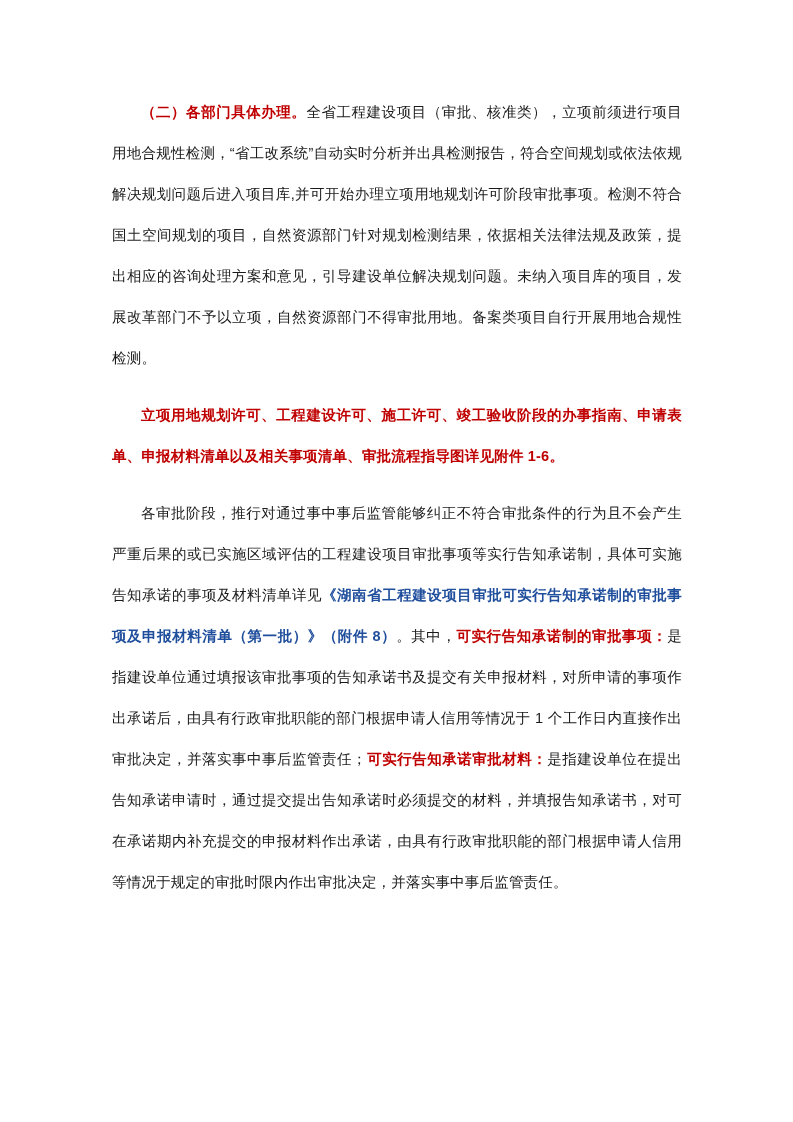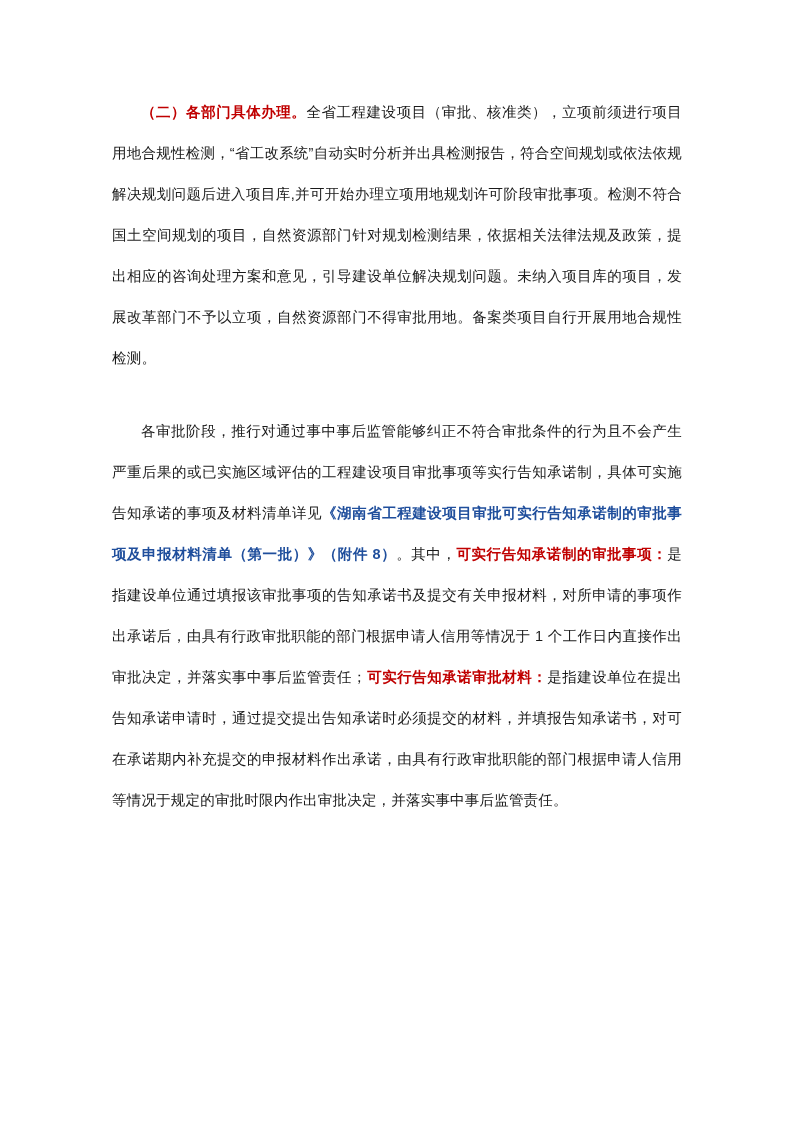--- a/index.html
+++ b/index.html
@@ -66,20 +66,23 @@
 
 <div class="page">
   <div class="content">
 
     <p class="para indent">
       <span class="red-bold">（二）各部门具体办理。</span><span class="black">全省工程建设项目（审批、核准类），立项前须进行项目用地合规性检测，“省工改系统”自动实时分析并出具检测报告，符合空间规划或依法依规解决规划问题后进入项目库,并可开始办理立项用地规划许可阶段审批事项。检测不符合国土空间规划的项目，自然资源部门针对规划检测结果，依据相关法律法规及政策，提出相应的咨询处理方案和意见，引导建设单位解决规划问题。未纳入项目库的项目，发展改革部门不予以立项，自然资源部门不得审批用地。备案类项目自行开展用地合规性检测。</span>
     </p>
 
     <div class="spacer-sm"></div>
 
+    <p class="para indent">
+      <span class="red-bold">立项用地规划许可、工程建设许可、施工许可、竣工验收阶段的办事指南、申请表单、申报材料清单以及相关事项清单、审批流程指导图详见附件 1-6。</span>
+    </p>
 
     <div class="spacer-sm"></div>
 
     <p class="para indent">
       <span class="black">各审批阶段，推行对通过事中事后监管能够纠正不符合审批条件的行为且不会产生严重后果的或已实施区域评估的工程建设项目审批事项等实行告知承诺制，具体可实施告知承诺的事项及材料清单详见</span><span class="blue-bold">《湖南省工程建设项目审批可实行告知承诺制的审批事项及申报材料清单（第一批）》（附件 8）</span><span class="black">。其中，</span><span class="red-bold">可实行告知承诺制的审批事项：</span><span class="black">是指建设单位通过填报该审批事项的告知承诺书及提交有关申报材料，对所申请的事项作出承诺后，由具有行政审批职能的部门根据申请人信用等情况于 1 个工作日内直接作出审批决定，并落实事中事后监管责任；</span><span class="red-bold">可实行告知承诺审批材料：</span><span class="black">是指建设单位在提出告知承诺申请时，通过提交提出告知承诺时必须提交的材料，并填报告知承诺书，对可在承诺期内补充提交的申报材料作出承诺，由具有行政审批职能的部门根据申请人信用等情况于规定的审批时限内作出审批决定，并落实事中事后监管责任。</span>
     </p>
 
     <div class="spacer-xs"></div>
 
 

